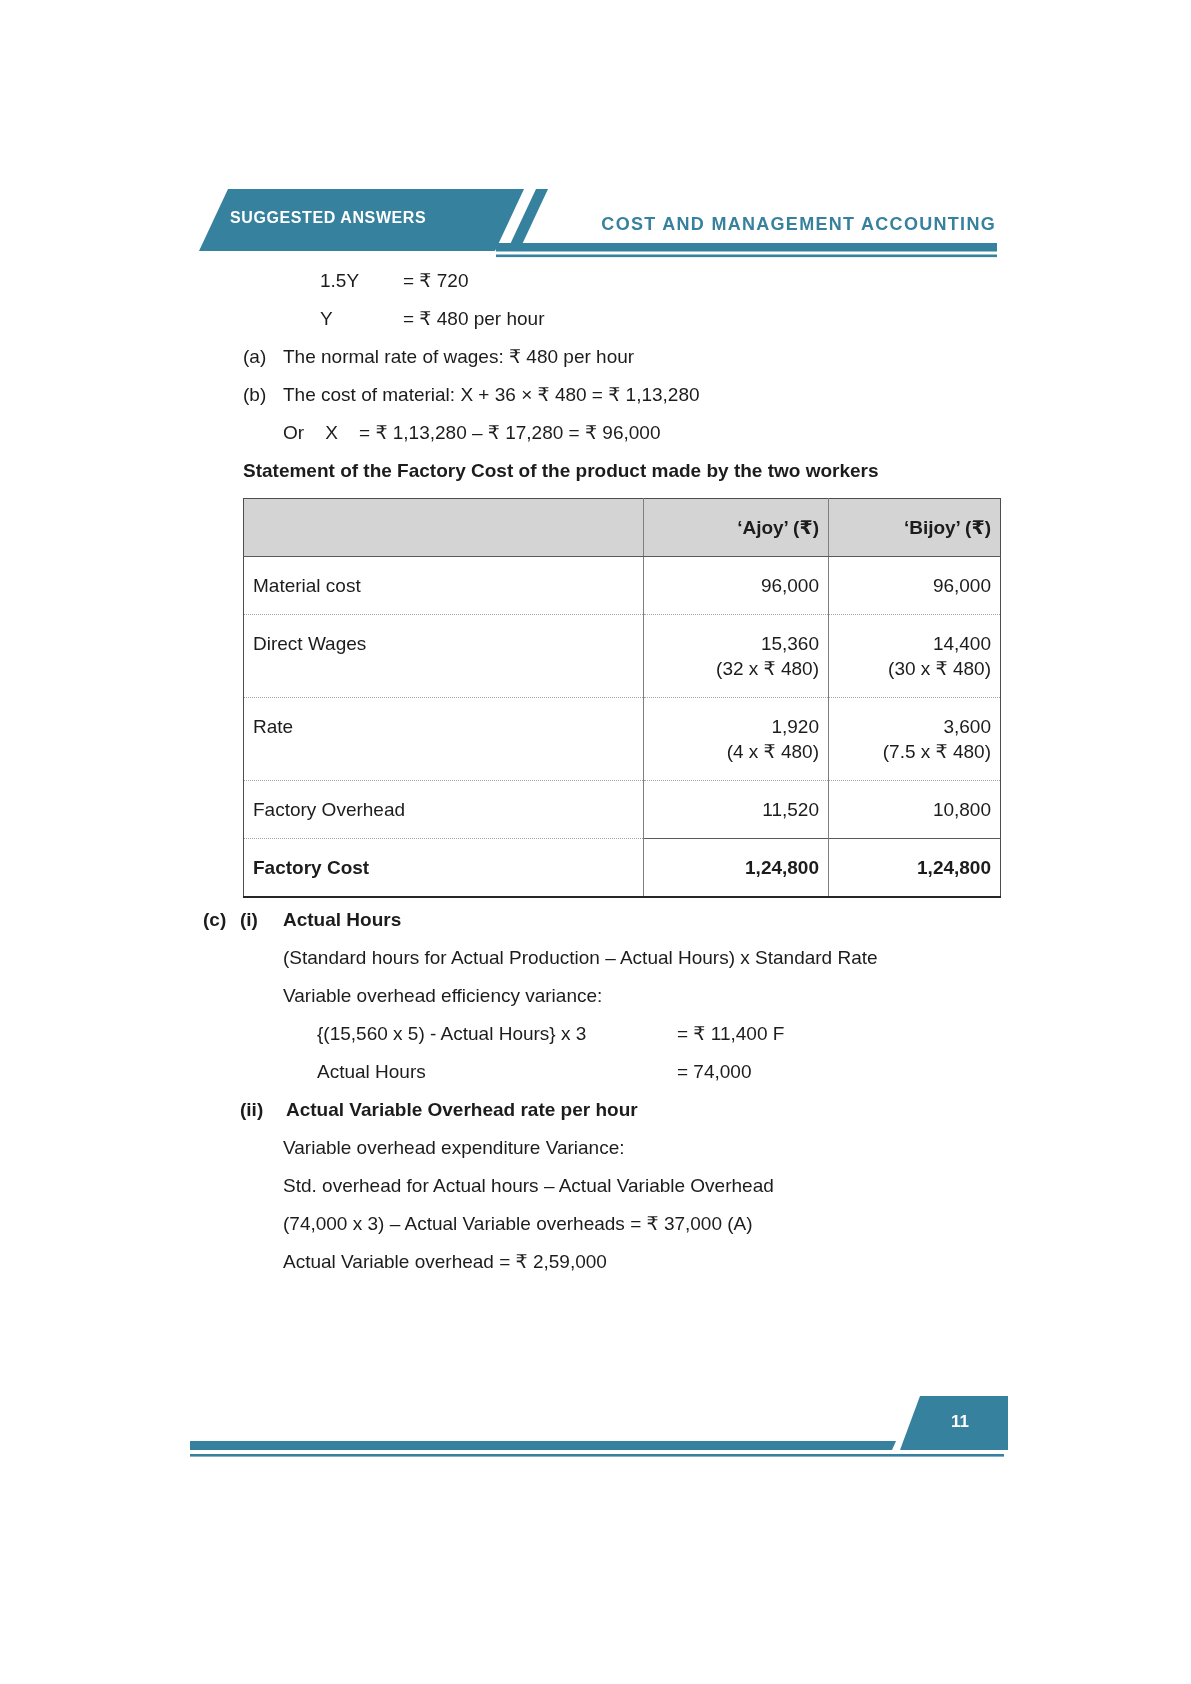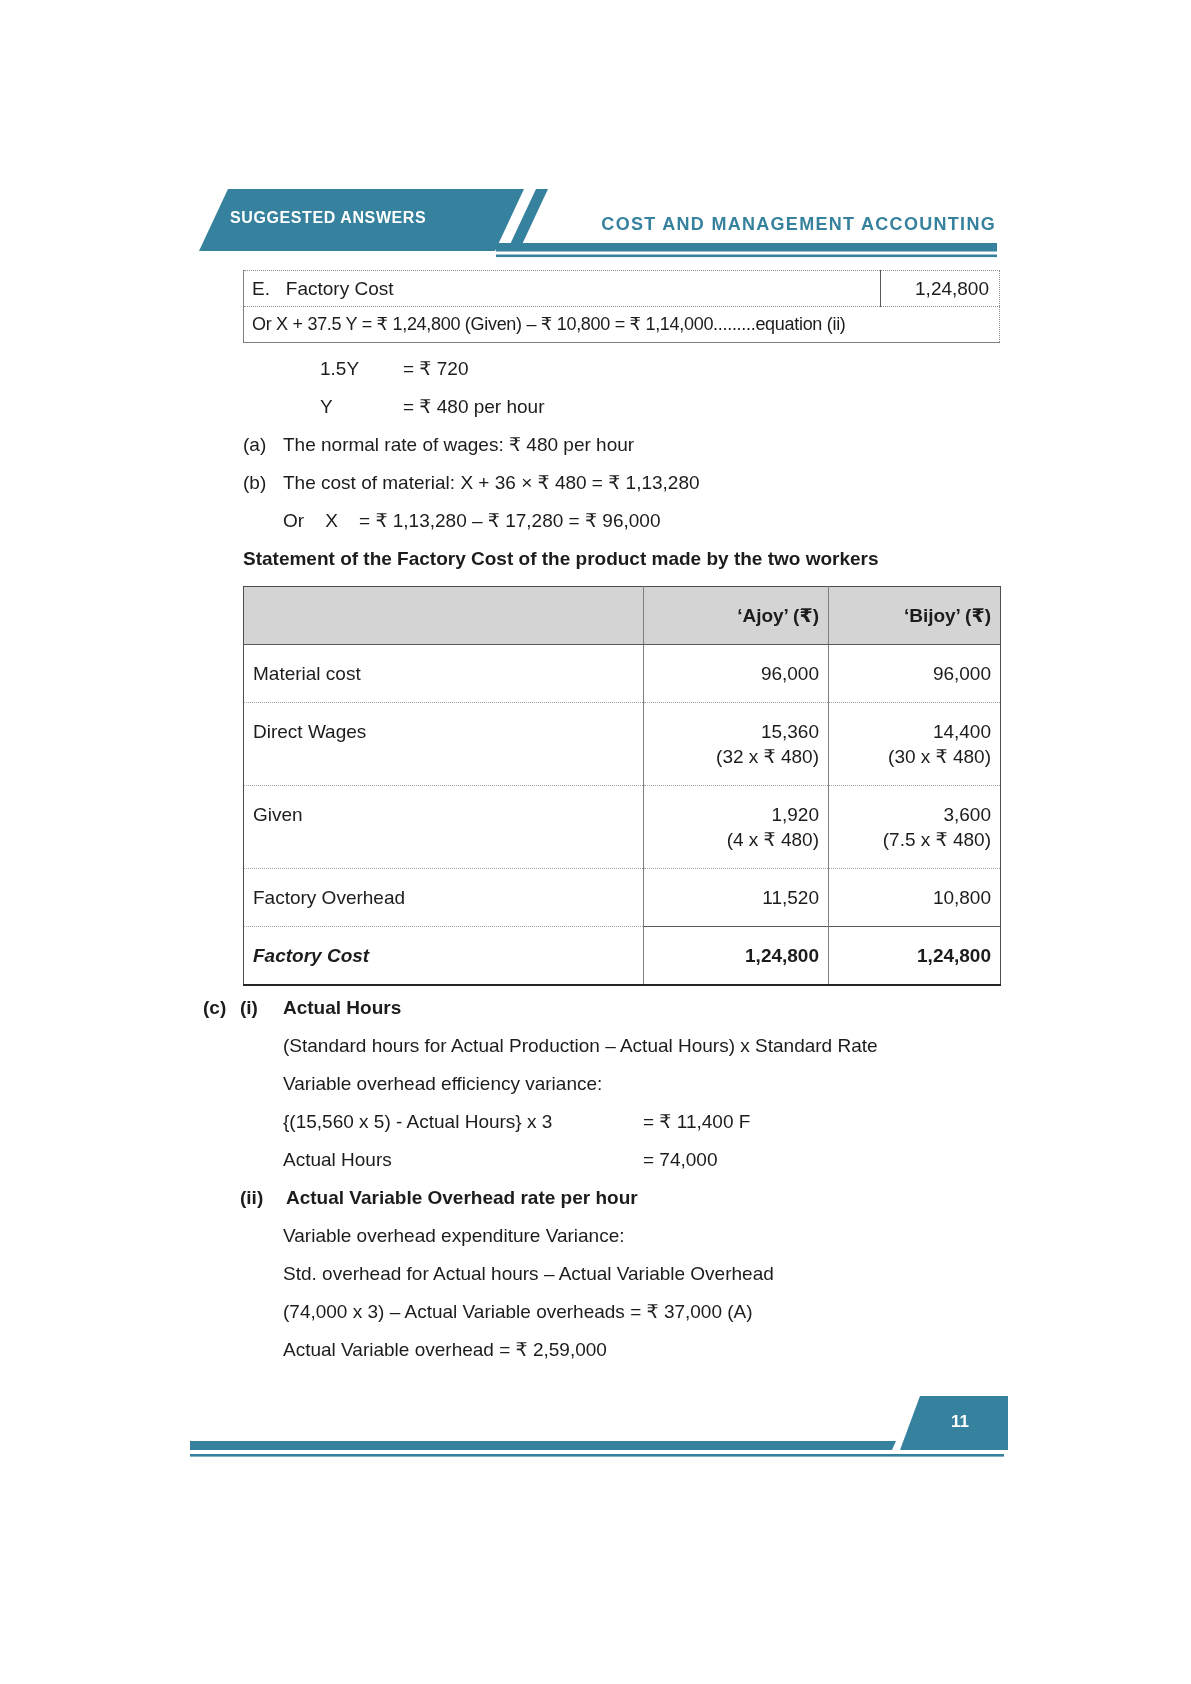--- a/index.html
+++ b/index.html
@@ -48,30 +48,30 @@
   }
   .stable th, .stable td { padding:16px 9px; line-height:25px; vertical-align:top; }
   .stable thead th {
     background:#d4d4d4; font-weight:bold; text-align:right;
     border-bottom:1.6px solid #595959;
   }
   .stable .numcol { border-left:1.6px solid #7f7f7f; }
   .stable td.numcol { text-align:right; }
   .stable tbody tr.sep td { border-top:1.2px dotted #a3a3a3; }
   .stable tbody tr.total td { font-weight:bold; }
-  .stable tbody tr.total td.lblcol { border-top:1.2px dotted #a3a3a3;font-style:italic; }
+  .stable tbody tr.total td.lblcol { border-top:1.2px dotted #a3a3a3; }
   .stable tbody tr.total td.numcol { border-top:1.6px solid #595959; }
   
   .sec-c { margin-left:-40px; margin-top:11px; }
   .c-head { display:flex; font-weight:bold; }
   .m-c { width:37px; flex:none; }
   .m-i { width:43px; flex:none; }
   .c-body { margin-left:80px; }
   .eq2-row { display:flex; }
-  .lhs360 { width:360px; flex:none; }
+  .lhs360 { width:360px; flex:none;margin-left:34px; }
   .p2-head { display:flex; font-weight:bold; margin-left:37px; }
   .m-ii { width:46px; flex:none; }
   
   .ftr-svg { position:absolute; left:0; top:1385px; }
   .page-number {
     position:absolute; left:928px; top:1412px; width:64px; text-align:center;
     color:#ffffff; font-size:17px; font-weight:bold;
   }
 </style>
 </head>
@@ -83,31 +83,20 @@
     <polygon points="228,189 524,189 495,251 199,251" fill="#36819e"></polygon>
     <polygon points="536,189 548,189 519,251 507,251" fill="#36819e"></polygon>
     <rect x="496" y="243" width="501" height="8.5" fill="#36819e"></rect>
     <rect x="496" y="254.5" width="501" height="2.6" fill="#36819e"></rect>
   </svg>
   <div class="banner-label">SUGGESTED ANSWERS</div>
   <div class="subject-title">COST AND MANAGEMENT ACCOUNTING</div>
 
   <div class="content">
 
-    <table class="toptable">
-      <tbody>
-          <tr>
-        <td class="pre">E.   Factory Cost</td>
-        <td class="val">1,24,800</td>
-      </tr>
-      <tr class="row2">
-        <td colspan="2" class="fit">Or X + 37.5 Y = ₹ 1,24,800 (Given) – ₹ 10,800 = ₹ 1,14,000.........equation (ii)</td>
-      </tr>
-    </tbody>
-      </table>
 
 
     <div class="line eq-row">
       <span class="lhs4">1.5Y</span>
       <span>= ₹ 720</span>
     </div>
     <div class="line eq-row">
       <span class="lhs4">Y</span>
       <span>= ₹ 480 per hour</span>
     </div>
@@ -149,21 +138,21 @@
           <td class="numcol">
             <div>15,360</div>
             <div>(32 x ₹ 480)</div>
           </td>
           <td class="numcol">
             <div>14,400</div>
             <div>(30 x ₹ 480)</div>
           </td>
         </tr>
         <tr class="sep">
-          <td class="lblcol">Given</td>
+          <td class="lblcol">Rate</td>
           <td class="numcol">
             <div>1,920</div>
             <div>(4 x ₹ 480)</div>
           </td>
           <td class="numcol">
             <div>3,600</div>
             <div>(7.5 x ₹ 480)</div>
           </td>
         </tr>
         <tr class="sep">

